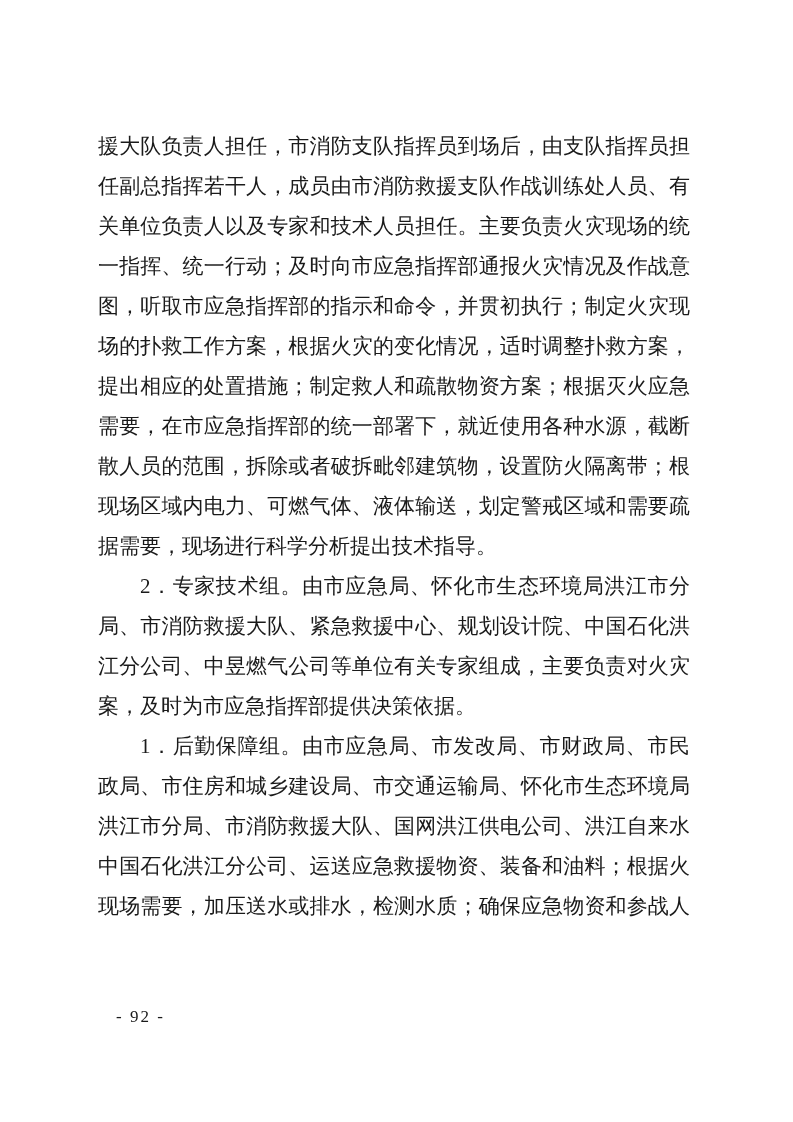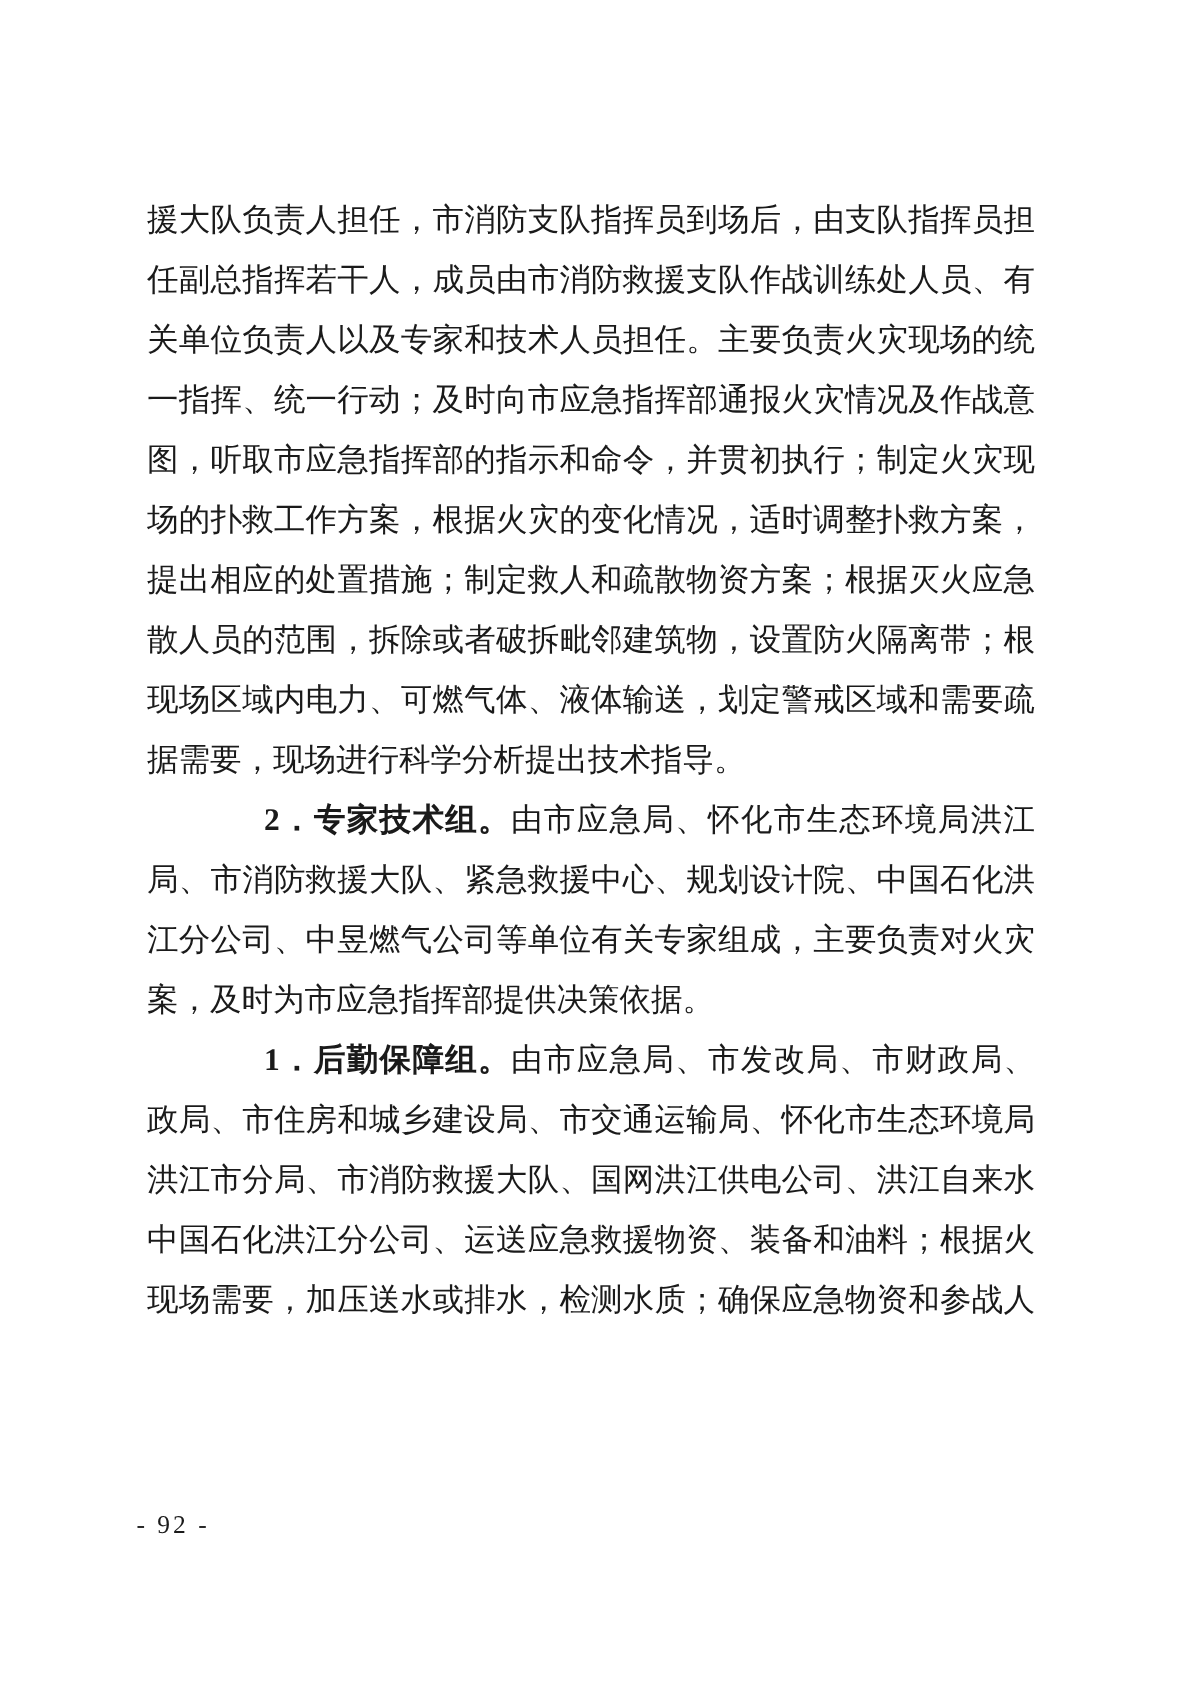--- a/index.html
+++ b/index.html
@@ -30,45 +30,45 @@
     text-align-last: left;
     overflow: hidden;
   }
   .line.fill {
     text-align-last: justify;
   }
   .line.indent {
     padding-left: 42px;
   }
   .line b {
-    font-weight: 700;
-    margin-left: 36px;
+    font-weight: 400;
   }
   .page-number {
     position: absolute;
-    left: 91px;
+    left: 116px;
     top: 1004px;
     font-size: 17px;
     line-height: 26px;
     letter-spacing: 2px;
     color: #1a1a1a;
   }
 </style>
 </head>
 <body>
 
 <div class="page">
   <div class="body-text">
       <div class="line fill">援大队负责人担任，市消防支队指挥员到场后，由支队指挥员担</div>
       <div class="line fill">任副总指挥若干人，成员由市消防救援支队作战训练处人员、有</div>
       <div class="line fill">关单位负责人以及专家和技术人员担任。主要负责火灾现场的统</div>
       <div class="line fill">一指挥、统一行动；及时向市应急指挥部通报火灾情况及作战意</div>
       <div class="line fill">图，听取市应急指挥部的指示和命令，并贯初执行；制定火灾现</div>
       <div class="line fill">场的扑救工作方案，根据火灾的变化情况，适时调整扑救方案，</div>
       <div class="line fill">提出相应的处置措施；制定救人和疏散物资方案；根据灭火应急</div>
+      <div class="line fill">需要，在市应急指挥部的统一部署下，就近使用各种水源，截断</div>
       <div class="line fill">散人员的范围，拆除或者破拆毗邻建筑物，设置防火隔离带；根</div>
       <div class="line fill">现场区域内电力、可燃气体、液体输送，划定警戒区域和需要疏</div>
       <div class="line">据需要，现场进行科学分析提出技术指导。</div>
       <div class="line fill indent"><b>2．专家技术组。</b><span>由市应急局、怀化市生态环境局洪江市分</span></div>
       <div class="line fill">局、市消防救援大队、紧急救援中心、规划设计院、中国石化洪</div>
       <div class="line fill">江分公司、中昱燃气公司等单位有关专家组成，主要负责对火灾</div>
       <div class="line">案，及时为市应急指挥部提供决策依据。</div>
       <div class="line fill indent"><b>1．后勤保障组。</b><span>由市应急局、市发改局、市财政局、市民</span></div>
       <div class="line fill">政局、市住房和城乡建设局、市交通运输局、怀化市生态环境局</div>
       <div class="line fill">洪江市分局、市消防救援大队、国网洪江供电公司、洪江自来水</div>

